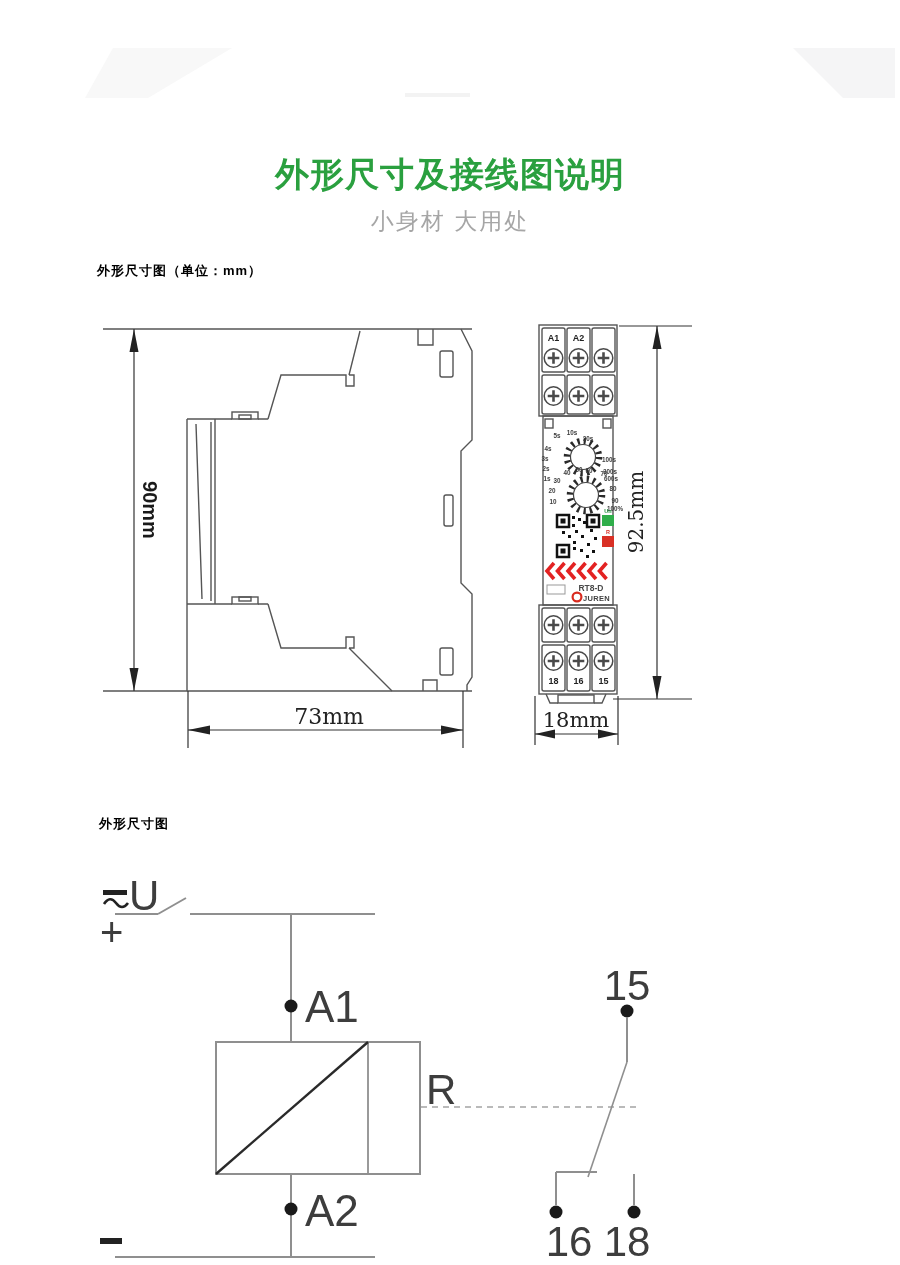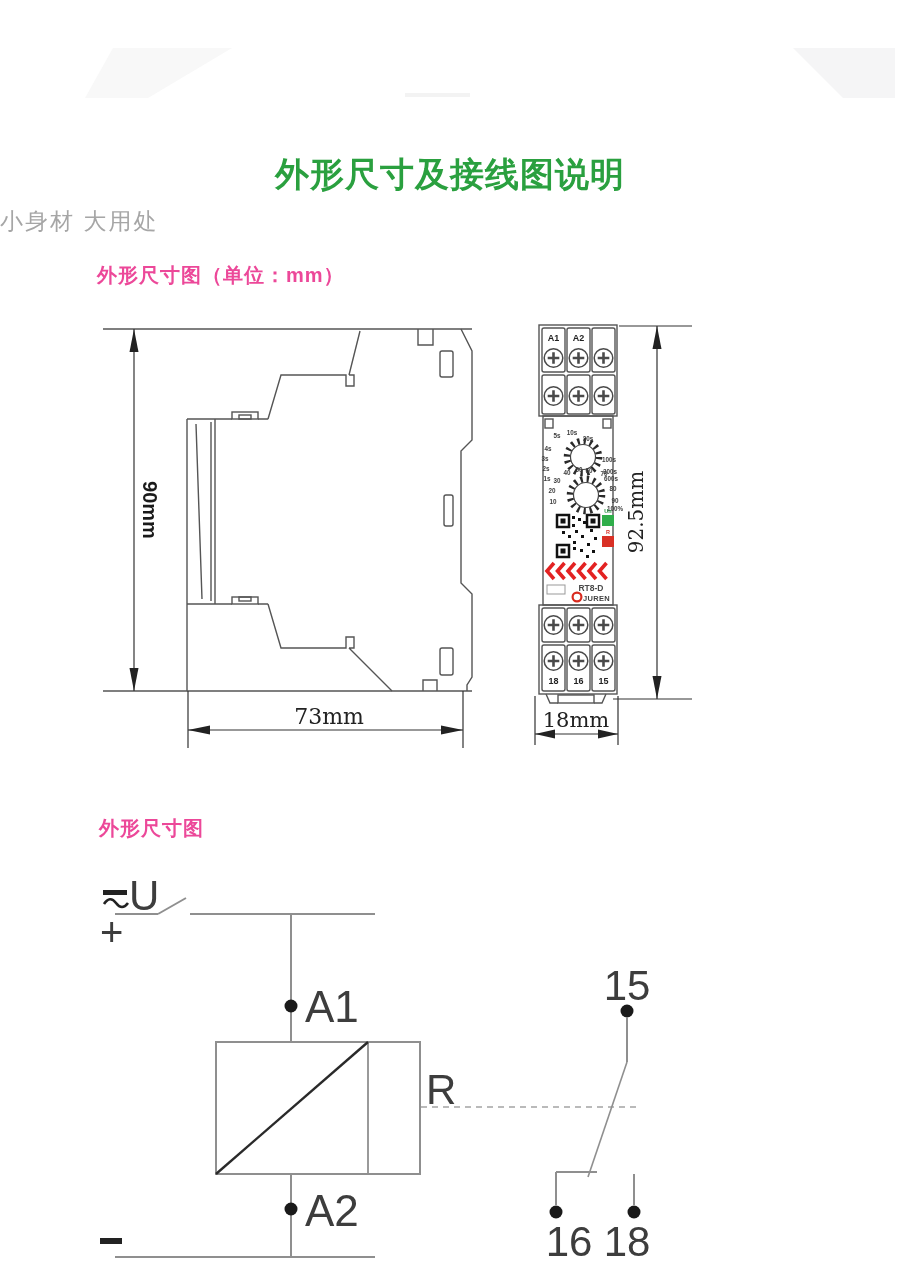--- a/index.html
+++ b/index.html
@@ -1,23 +1,23 @@
 <!DOCTYPE html>
 <html><head>
 <meta charset="utf-8">
 <style>
   html,body{margin:0;padding:0;background:#fff;}
   .page{position:relative;width:895px;height:1265px;background:#fff;overflow:hidden;
         font-family:"Liberation Sans",sans-serif;margin-top:48px;}
   .deco{position:absolute;left:0;top:0;width:900px;height:56px;}
   .title{position:absolute;left:0;top:104px;width:900px;text-align:center;
          font-size:34px;font-weight:bold;color:#2aa03f;letter-spacing:1px;}
-  .subtitle{position:absolute;left:0;top:158px;width:900px;text-align:left;
+  .subtitle{position:absolute;left:0;top:158px;width:900px;text-align:center;
          font-size:23px;color:#a6a6a6;letter-spacing:2px;}
-  .sec-head{position:absolute;font-size:20px;font-weight:bold;color:#ec4899;letter-spacing:1px;}
+  .sec-head{position:absolute;font-size:13px;font-weight:bold;color:#000000;letter-spacing:1px;}
   .sec-head.dim{left:97px;top:214px;}
   .sec-head.wire{left:99px;top:767px;}
   .dimsvg{position:absolute;left:85px;top:268px;}
   .wiresvg{position:absolute;left:85px;top:812px;}
   svg text{user-select:none;}
   .cad{stroke:#555;stroke-width:1.4;fill:none;}
   .dimln{stroke:#333;stroke-width:1.2;fill:none;}
   .wireln{stroke:#8f8f8f;stroke-width:2;fill:none;}
   .dimtxt{font-family:"DejaVu Serif",serif;fill:#222;}
   .lbl{font-family:"Liberation Sans",sans-serif;fill:#3d3d3d;}

